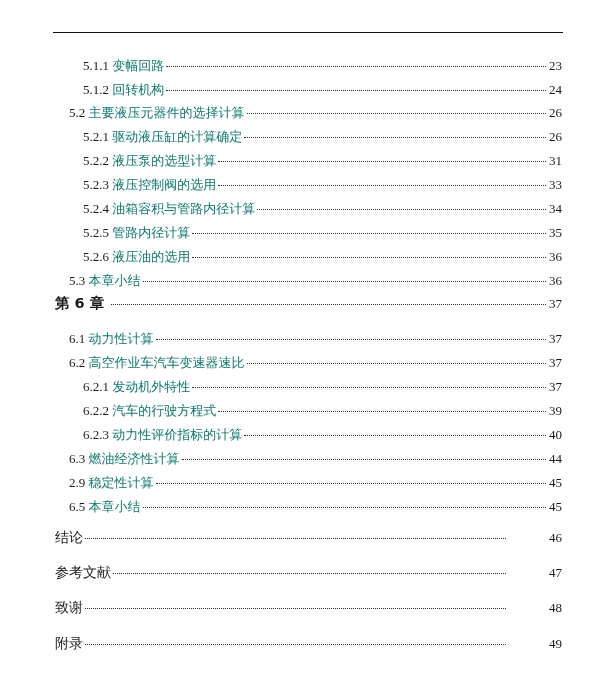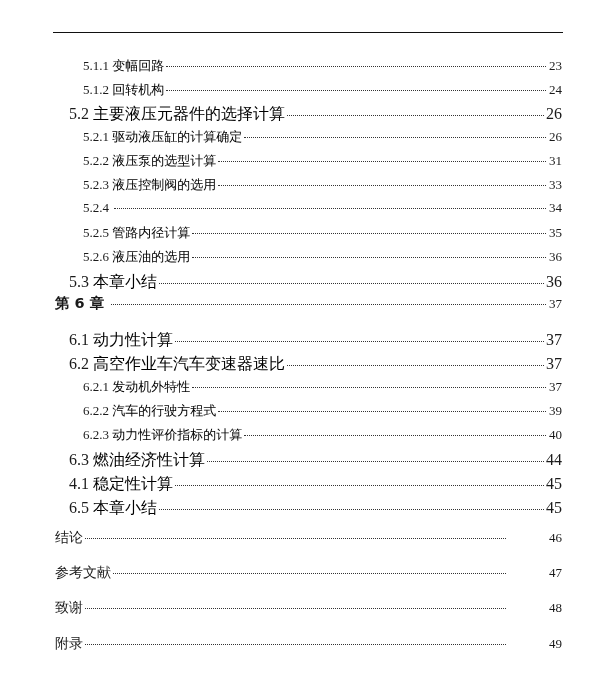--- a/index.html
+++ b/index.html
@@ -8,28 +8,28 @@
     .rule { position: absolute; left: 53px; top: 32px; width: 510px; height: 0;
             border-top: 1.3px solid #111; }
     .toc { position: absolute; left: 0; top: 0; width: 602px; }
     .entry { position: absolute; display: flex; align-items: baseline; right: 40px; }
     .entry .num { white-space: pre; }
     .entry .title { white-space: nowrap; }
     .entry .leader { flex: 1; border-bottom: 1px dotted #333; margin: 0 2px 0 2px;
                      height: 0; transform: translateY(-3px); }
     .entry .page { white-space: nowrap; min-width: 14px; text-align: right; }
     .lvl3 { left: 83px; font-size: 13px; }
-    .lvl2 { left: 69px; font-size: 16px; }
+    .lvl2 { left: 69px; font-size: 13px; }
     .lvl1 { left: 55px; font-size: 14.5px; font-weight: bold;
             font-family: "DejaVu Sans", "Liberation Sans", sans-serif; }
     .lvl1 .page { font-weight: normal; font-family: "Liberation Serif", serif; font-size: 13px; }
     .lvl0 { left: 55px; font-size: 14px;
             font-family: "DejaVu Sans", "Liberation Sans", sans-serif; }
     .lvl0 .page { font-family: "Liberation Serif", serif; font-size: 13px; margin-left: 40px; }
-    .lvl2 .title, .lvl3 .title { color: #000000; }
+    .lvl2 .title, .lvl3 .title { color: #0f766e; }
   </style>
 </head>
 <body>
 
 <div class="rule"></div>
 
 <div class="toc">
   <div class="entry lvl3" style="top:57px">
     <span class="num">5.1.1</span>
       <span class="num"> </span>
@@ -68,20 +68,21 @@
   <div class="entry lvl3" style="top:176px">
     <span class="num">5.2.3</span>
       <span class="num"> </span>
     <span class="title">液压控制阀的选用</span>
     <span class="leader"></span>
     <span class="page">33</span>
   </div>
   <div class="entry lvl3" style="top:200px">
     <span class="num">5.2.4</span>
       <span class="num"> </span>
+    <span class="title">油箱容积与管路内径计算</span>
     <span class="leader"></span>
     <span class="page">34</span>
   </div>
   <div class="entry lvl3" style="top:224px">
     <span class="num">5.2.5</span>
       <span class="num"> </span>
     <span class="title">管路内径计算</span>
     <span class="leader"></span>
     <span class="page">35</span>
   </div>
@@ -141,21 +142,21 @@
     <span class="page">40</span>
   </div>
   <div class="entry lvl2" style="top:450px">
     <span class="num">6.3</span>
       <span class="num"> </span>
     <span class="title">燃油经济性计算</span>
     <span class="leader"></span>
     <span class="page">44</span>
   </div>
   <div class="entry lvl2" style="top:474px">
-    <span class="num">4.1</span>
+    <span class="num">2.9</span>
       <span class="num"> </span>
     <span class="title">稳定性计算</span>
     <span class="leader"></span>
     <span class="page">45</span>
   </div>
   <div class="entry lvl2" style="top:498px">
     <span class="num">6.5</span>
       <span class="num"> </span>
     <span class="title">本章小结</span>
     <span class="leader"></span>

